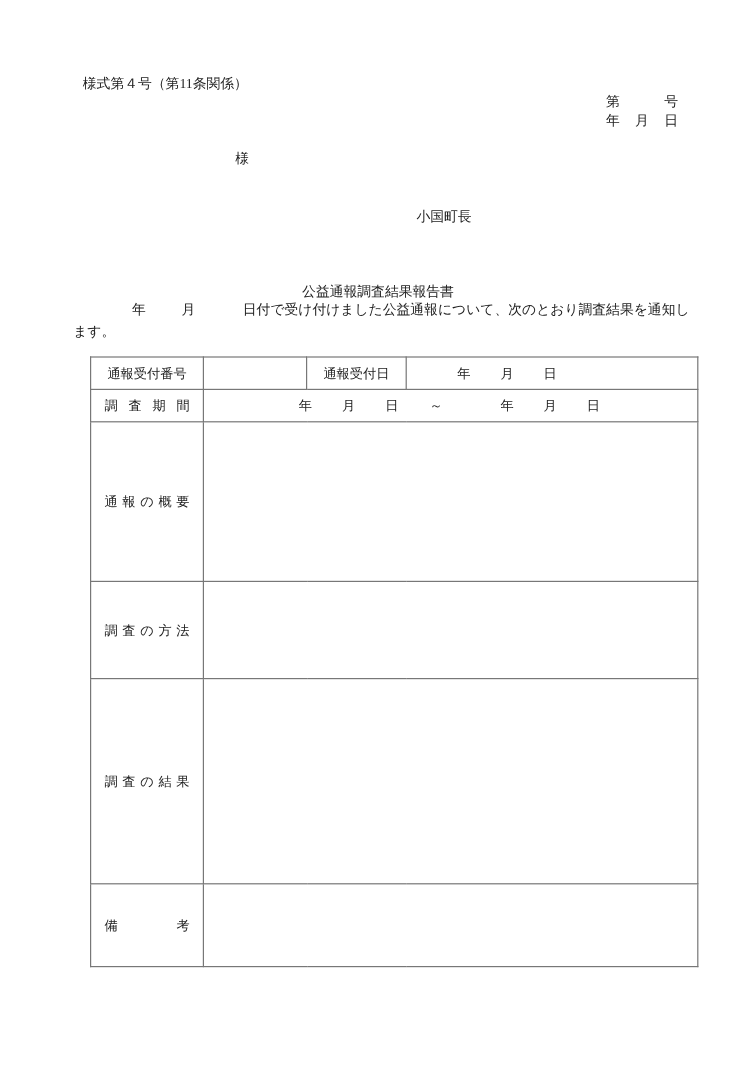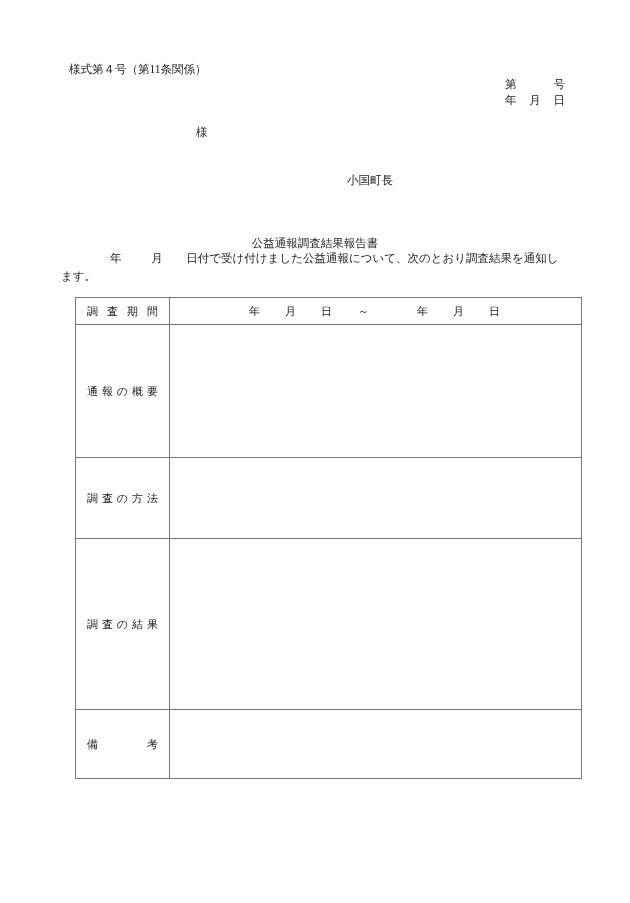--- a/index.html
+++ b/index.html
@@ -37,26 +37,38 @@
 </div>
 
 <div class="abs addressee">様</div>
 <div class="abs sender">小国町長</div>
 
 <div class="abs title">公益通報調査結果報告書</div>
 
 <div class="abs body1">
   <span style="margin-left:41px">年</span>
   <span style="margin-left:26px">月</span>
-  <span style="margin-left:20px">日付で受け付けました公益通報について、次のとおり調査結果を通知し</span>
+  <span style="margin-left:36px">日付で受け付けました公益通報について、次のとおり調査結果を通知し</span>
 </div>
 <div class="abs body2">ます。</div>
 
 <table class="form">
   <tbody>
+      <tr style="height:27px">
+    <td class="lbl">通報受付番号</td>
+    <td style="width:85px"></td>
+    <td style="width:82px;text-align:center">通報受付日</td>
+    <td>
+      <div class="datecells">
+        <span style="margin-left:42px">年</span>
+        <span style="margin-left:25px">月</span>
+        <span style="margin-left:25px">日</span>
+      </div>
+    </td>
+  </tr>
   <tr style="height:27px">
     <td class="lbl">
       <div class="spread">
         <span>調</span>
         <span>査</span>
         <span>期</span>
         <span>間</span>
       </div>
     </td>
     <td colspan="3">

